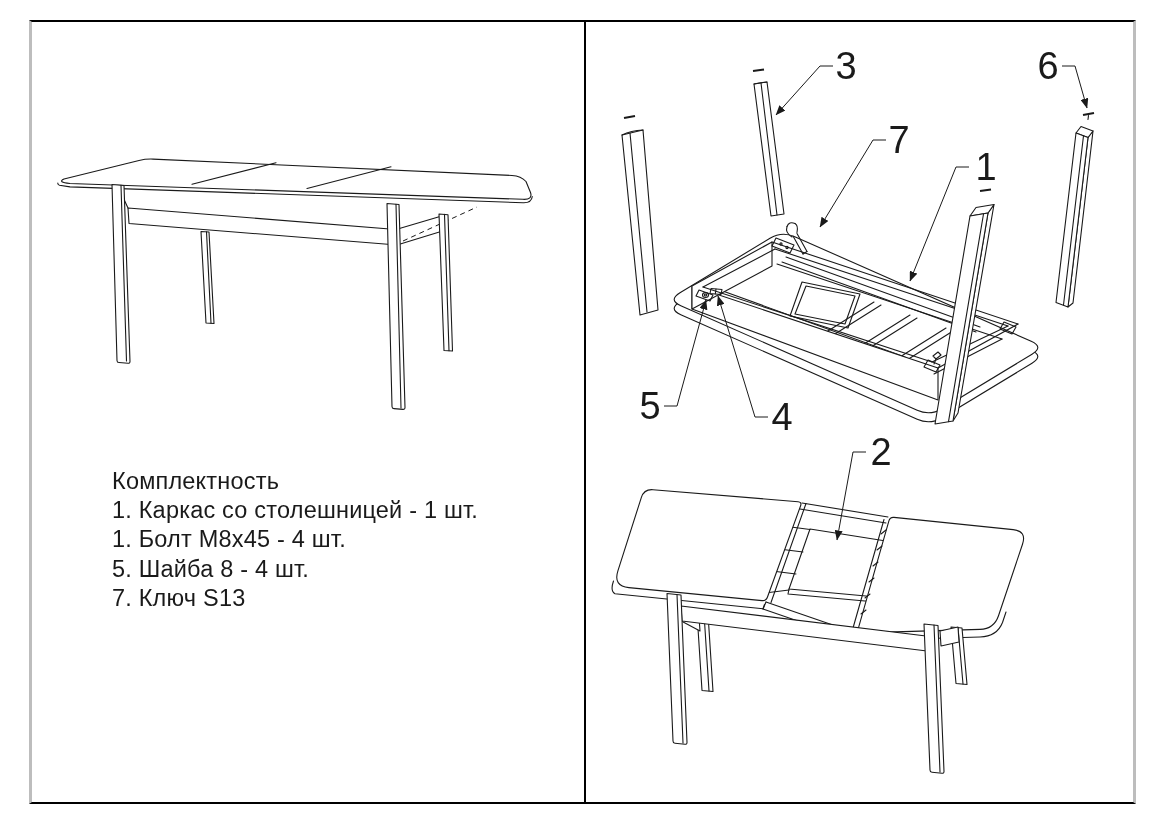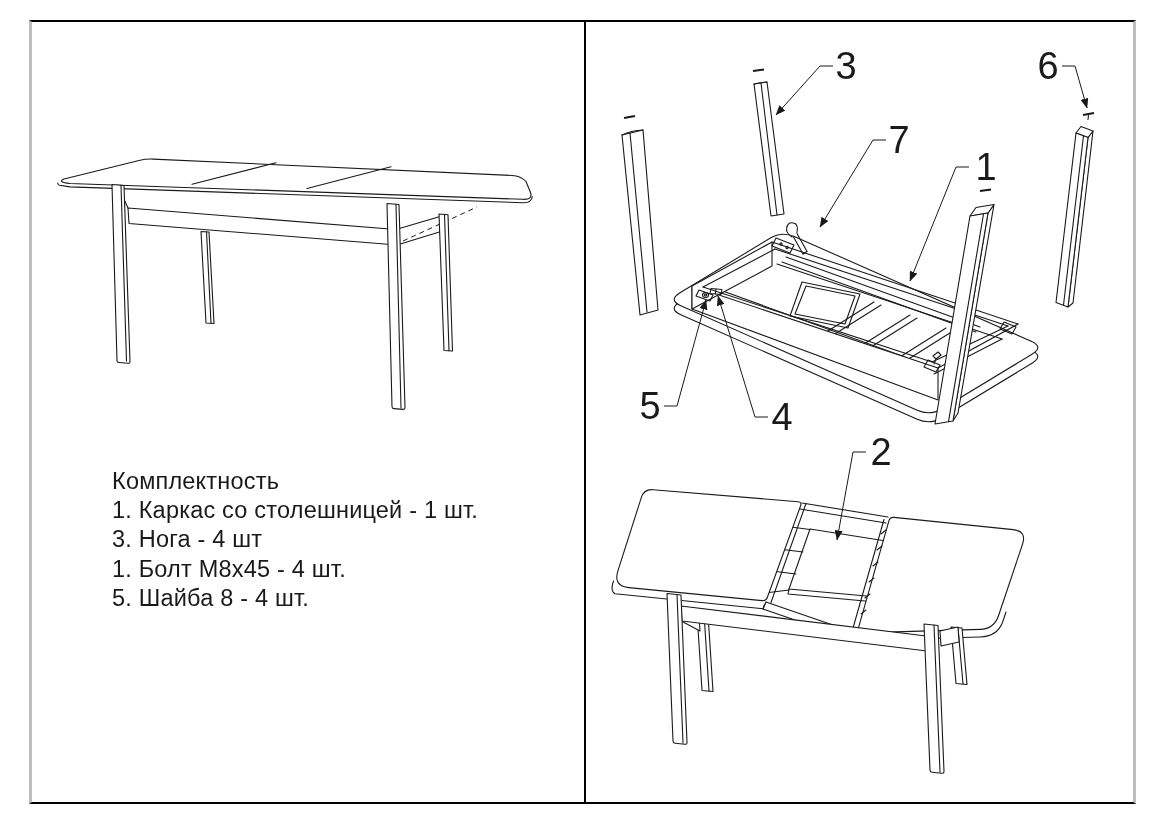--- a/index.html
+++ b/index.html
@@ -24,23 +24,23 @@
 <body>
 
 <div class="page">
 
   <div class="sheet-frame"></div>
   <div class="panel-divider"></div>
 
   <div class="parts-list">
     <div>Комплектность</div>
     <div>1. Каркас со столешницей - 1 шт.</div>
-    <div>3. Нога - 4 шт</div>
     <div>1. Болт М8х45 - 4 шт.</div>
     <div>5. Шайба 8 - 4 шт.</div>
+    <div>7. Ключ S13</div>
   </div>
 
   <svg class="drawing-svg" width="1169" height="827" viewBox="0 0 1169 827">
     <defs>
       <marker id="arrow" viewBox="0 0 10 8" refX="9.5" refY="4" markerWidth="10" markerHeight="8" orient="auto-start-reverse">
         <path d="M0,0 L10,4 L0,8 Z" fill="#1a1a1a"></path>
       </marker>
     </defs>
 
     <g>

